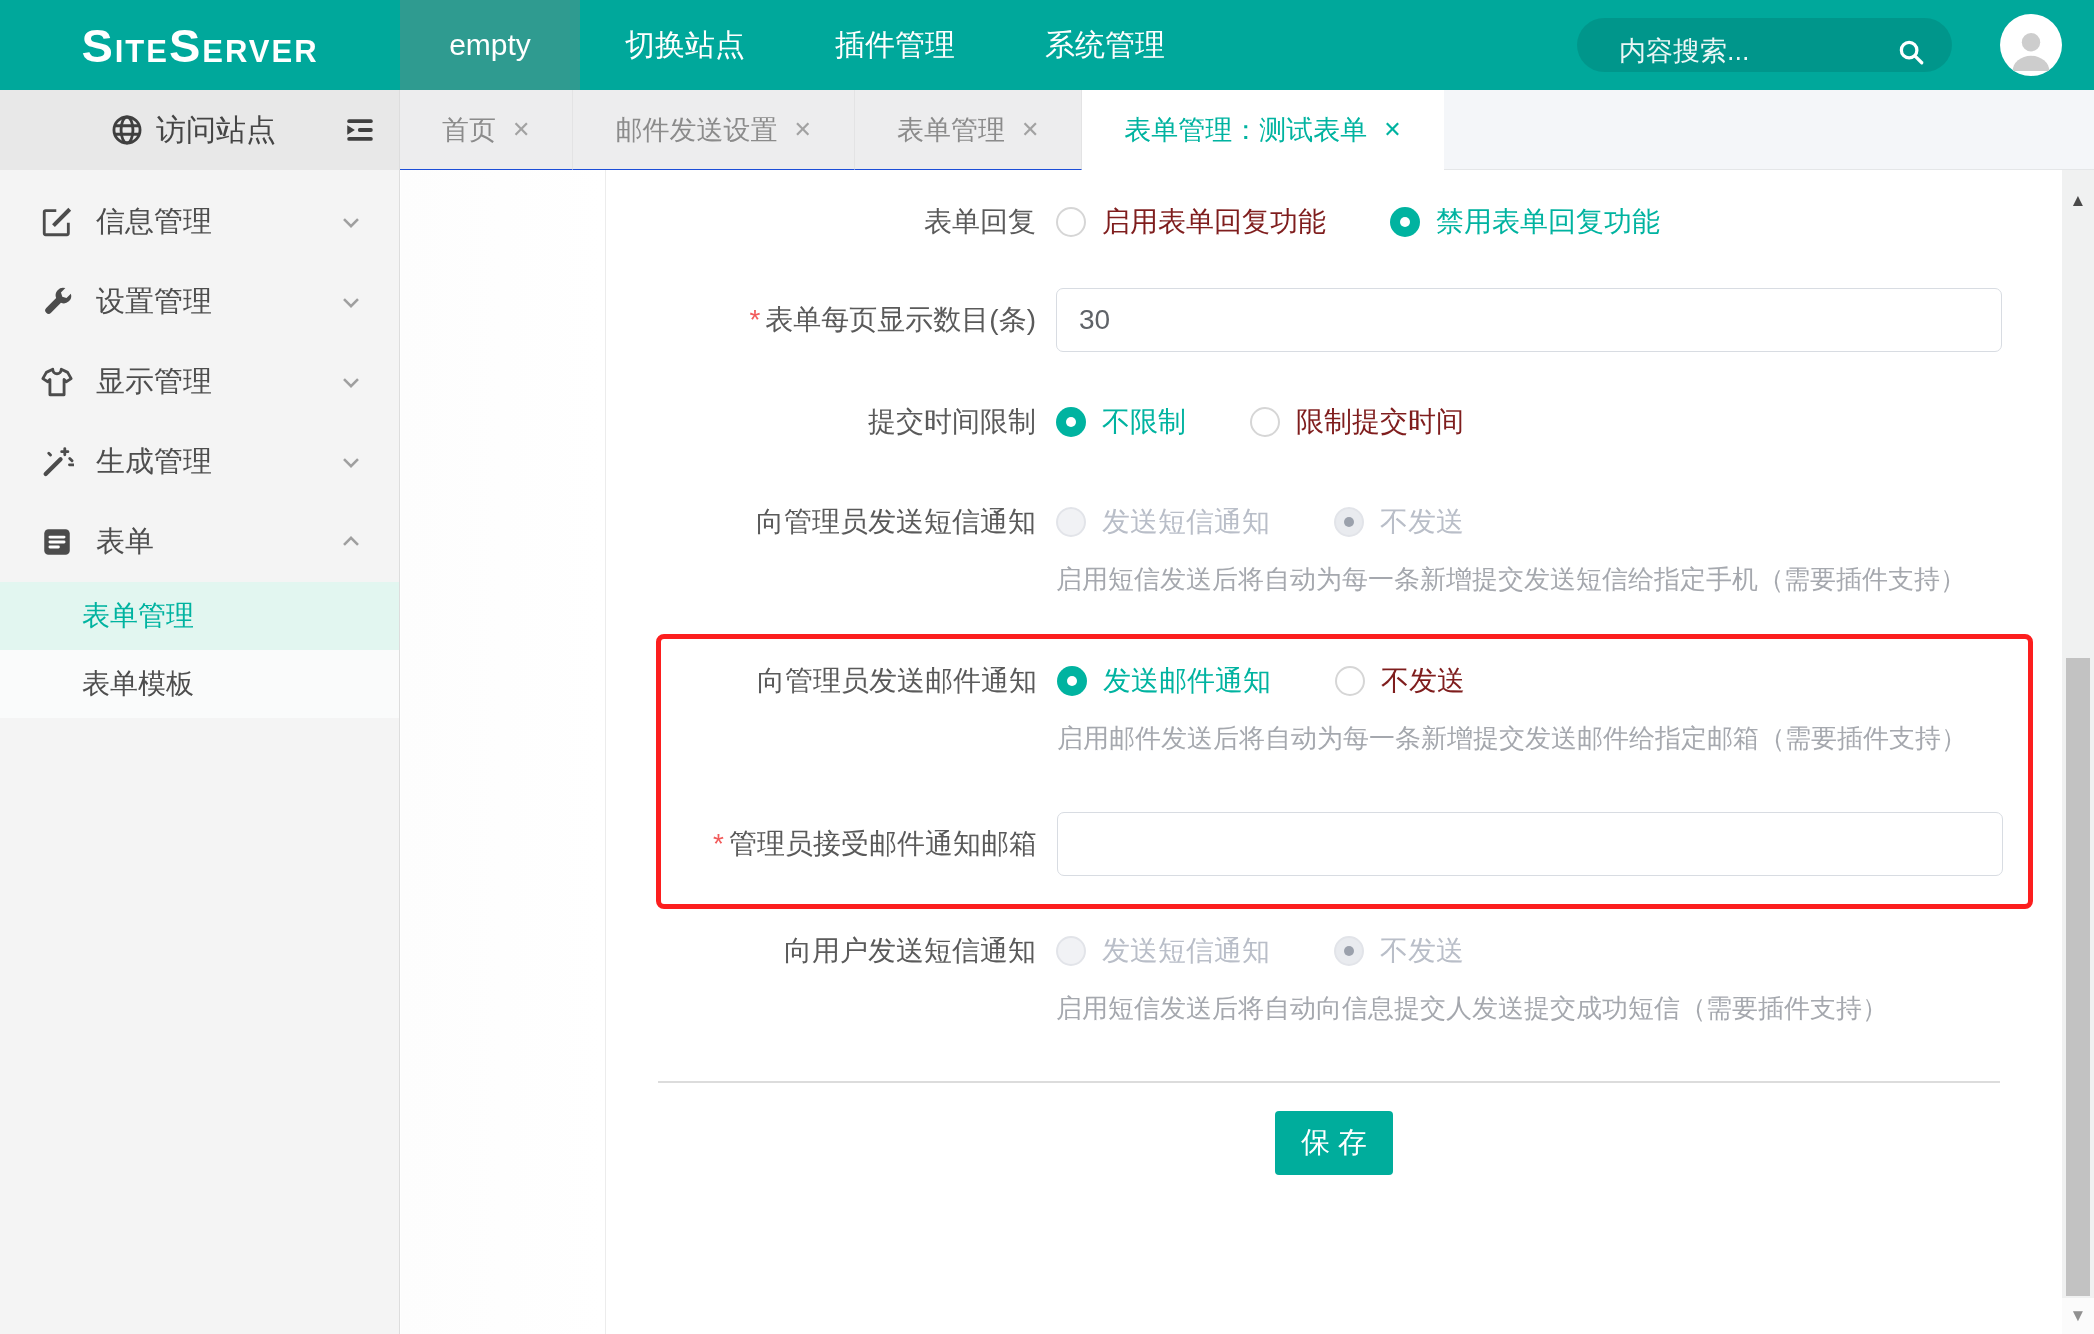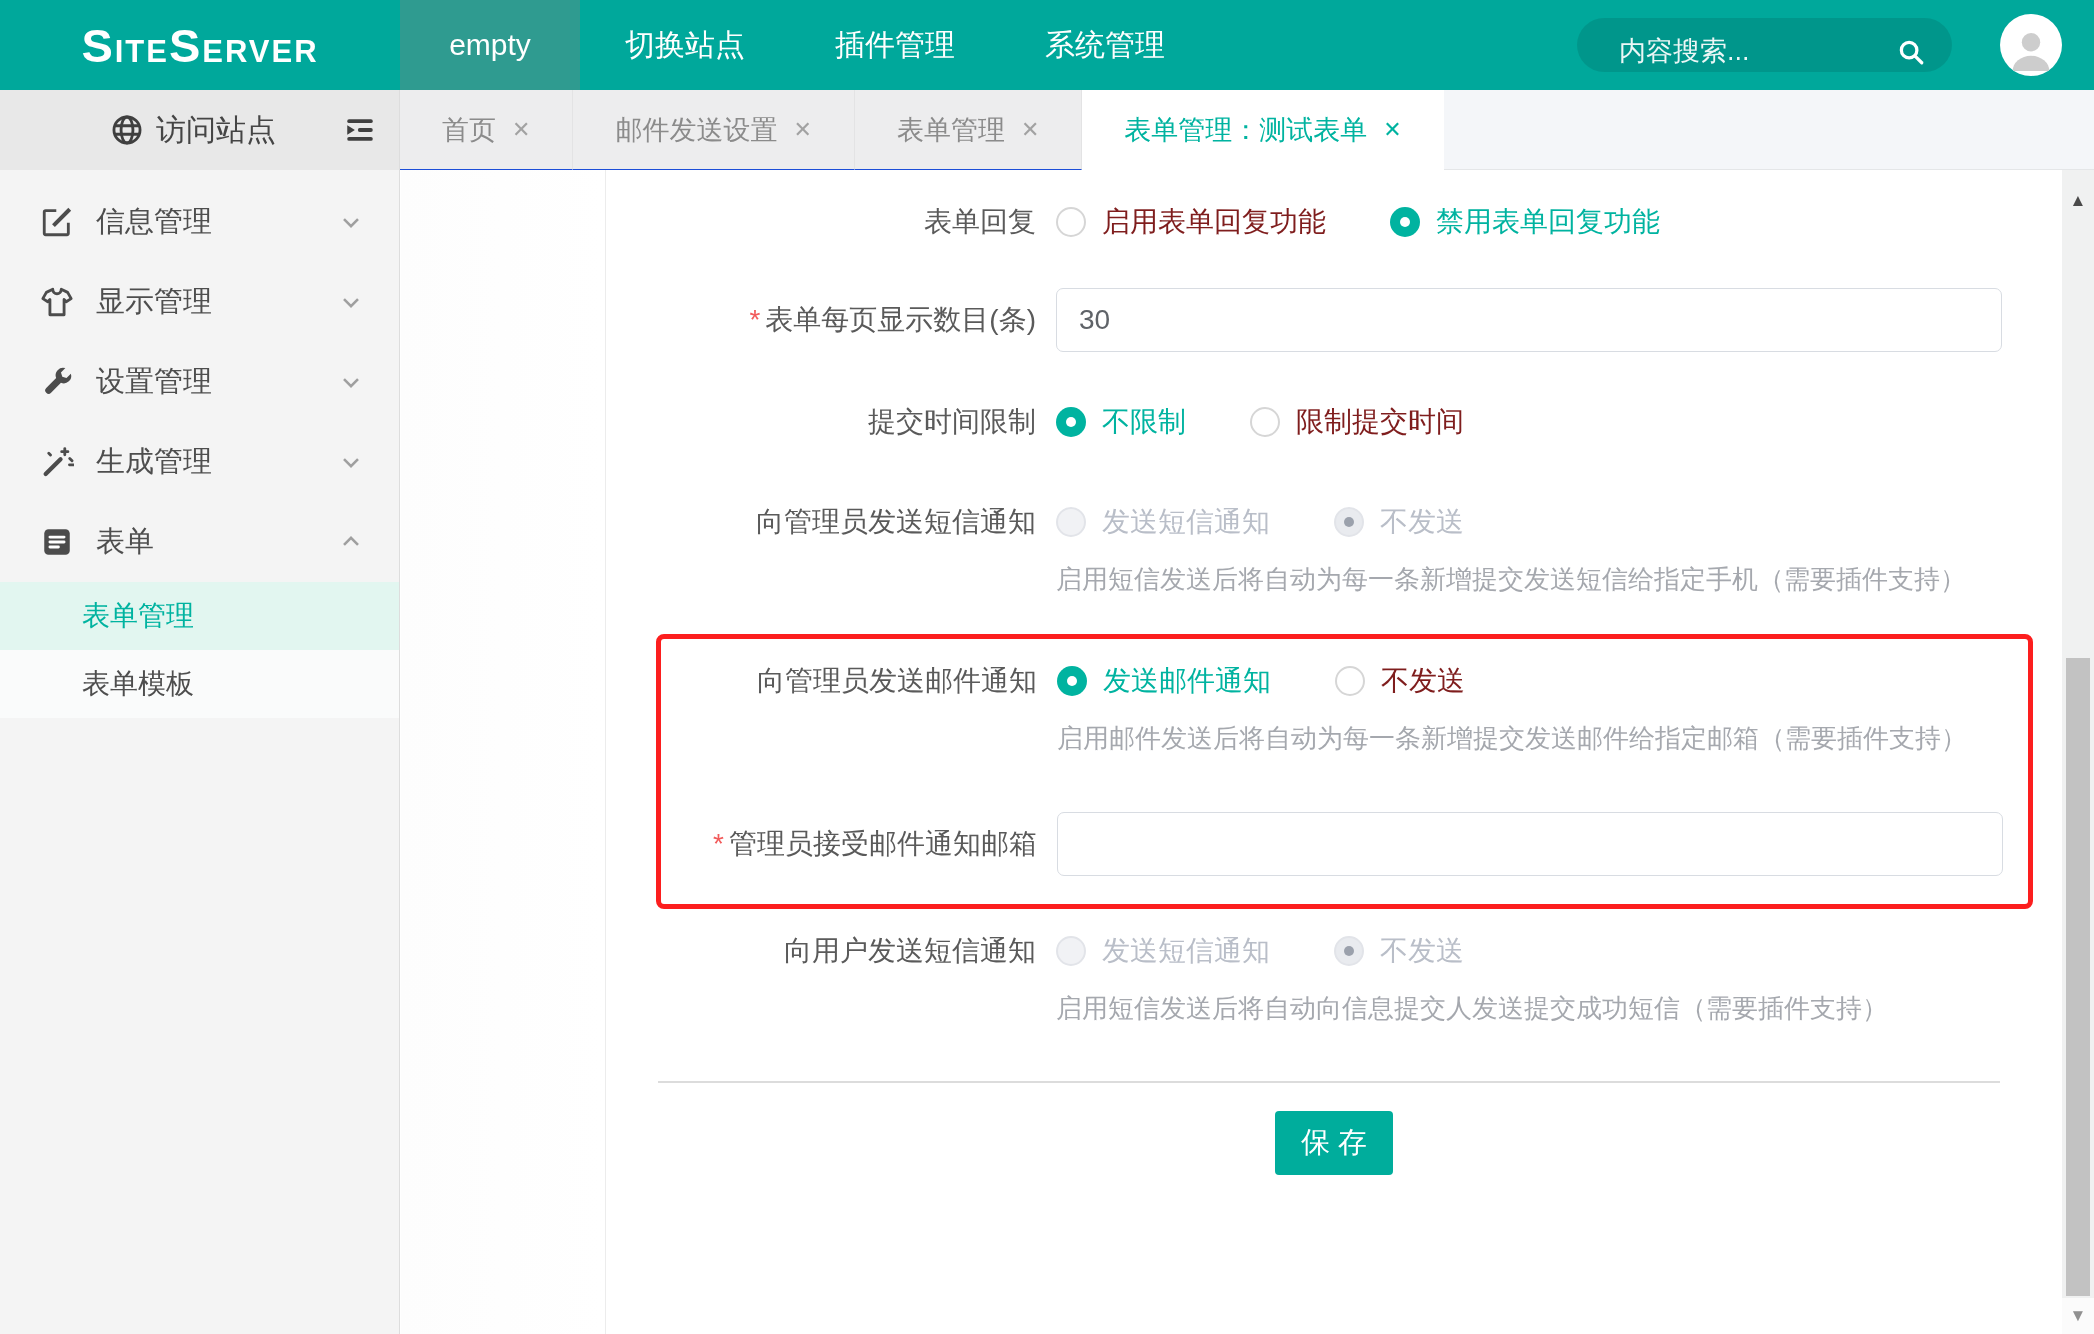--- a/index.html
+++ b/index.html
@@ -147,38 +147,38 @@
       </span>
       <span>信息管理</span>
       <span class="chev">
         <svg viewBox="0 0 24 24" width="28" height="28" fill="none" stroke="#9f9f9f" stroke-width="2.2">
             <path d="M6 9.5l6 6 6-6"></path>
           </svg>
       </span>
     </div>
     <div class="menu-item">
       <span class="mi-icon">
+        <svg viewBox="0 0 24 24" width="34" height="34">
+            <path fill="#4c4c4c" d="M21.8 6.1a5.3 5.3 0 0 1-7 6.5l-7 7a2.35 2.35 0 0 1-3.4-3.4l7-7A5.3 5.3 0 0 1 17.9 2.2l-3.1 3.1.95 2.95 2.95.95 3.1-3.1z"></path>
+          </svg>
+      </span>
+      <span>设置管理</span>
+      <span class="chev">
+        <svg viewBox="0 0 24 24" width="28" height="28" fill="none" stroke="#9f9f9f" stroke-width="2.2">
+            <path d="M6 9.5l6 6 6-6"></path>
+          </svg>
+      </span>
+    </div>
+    <div class="menu-item">
+      <span class="mi-icon">
         <svg viewBox="0 0 24 24" width="34" height="34" fill="none" stroke="#4c4c4c" stroke-width="2" stroke-linejoin="round">
             <path d="M9 3 L4.5 5.2 2 9.6 5.5 11.8 7 10.2 V21 H17 V10.2 L18.5 11.8 22 9.6 19.5 5.2 15 3 a3 3.2 0 0 1-6 0 Z"></path>
           </svg>
       </span>
       <span>显示管理</span>
-      <span class="chev">
-        <svg viewBox="0 0 24 24" width="28" height="28" fill="none" stroke="#9f9f9f" stroke-width="2.2">
-            <path d="M6 9.5l6 6 6-6"></path>
-          </svg>
-      </span>
-    </div>
-    <div class="menu-item">
-      <span class="mi-icon">
-        <svg viewBox="0 0 24 24" width="34" height="34">
-            <path fill="#4c4c4c" d="M21.8 6.1a5.3 5.3 0 0 1-7 6.5l-7 7a2.35 2.35 0 0 1-3.4-3.4l7-7A5.3 5.3 0 0 1 17.9 2.2l-3.1 3.1.95 2.95 2.95.95 3.1-3.1z"></path>
-          </svg>
-      </span>
-      <span>设置管理</span>
       <span class="chev">
         <svg viewBox="0 0 24 24" width="28" height="28" fill="none" stroke="#9f9f9f" stroke-width="2.2">
             <path d="M6 9.5l6 6 6-6"></path>
           </svg>
       </span>
     </div>
     <div class="menu-item">
       <span class="mi-icon">
         <svg viewBox="0 0 24 24" width="34" height="34">
             <path d="M4 20.5 L14.5 10" stroke="#4c4c4c" stroke-width="3" stroke-linecap="round" fill="none"></path>

